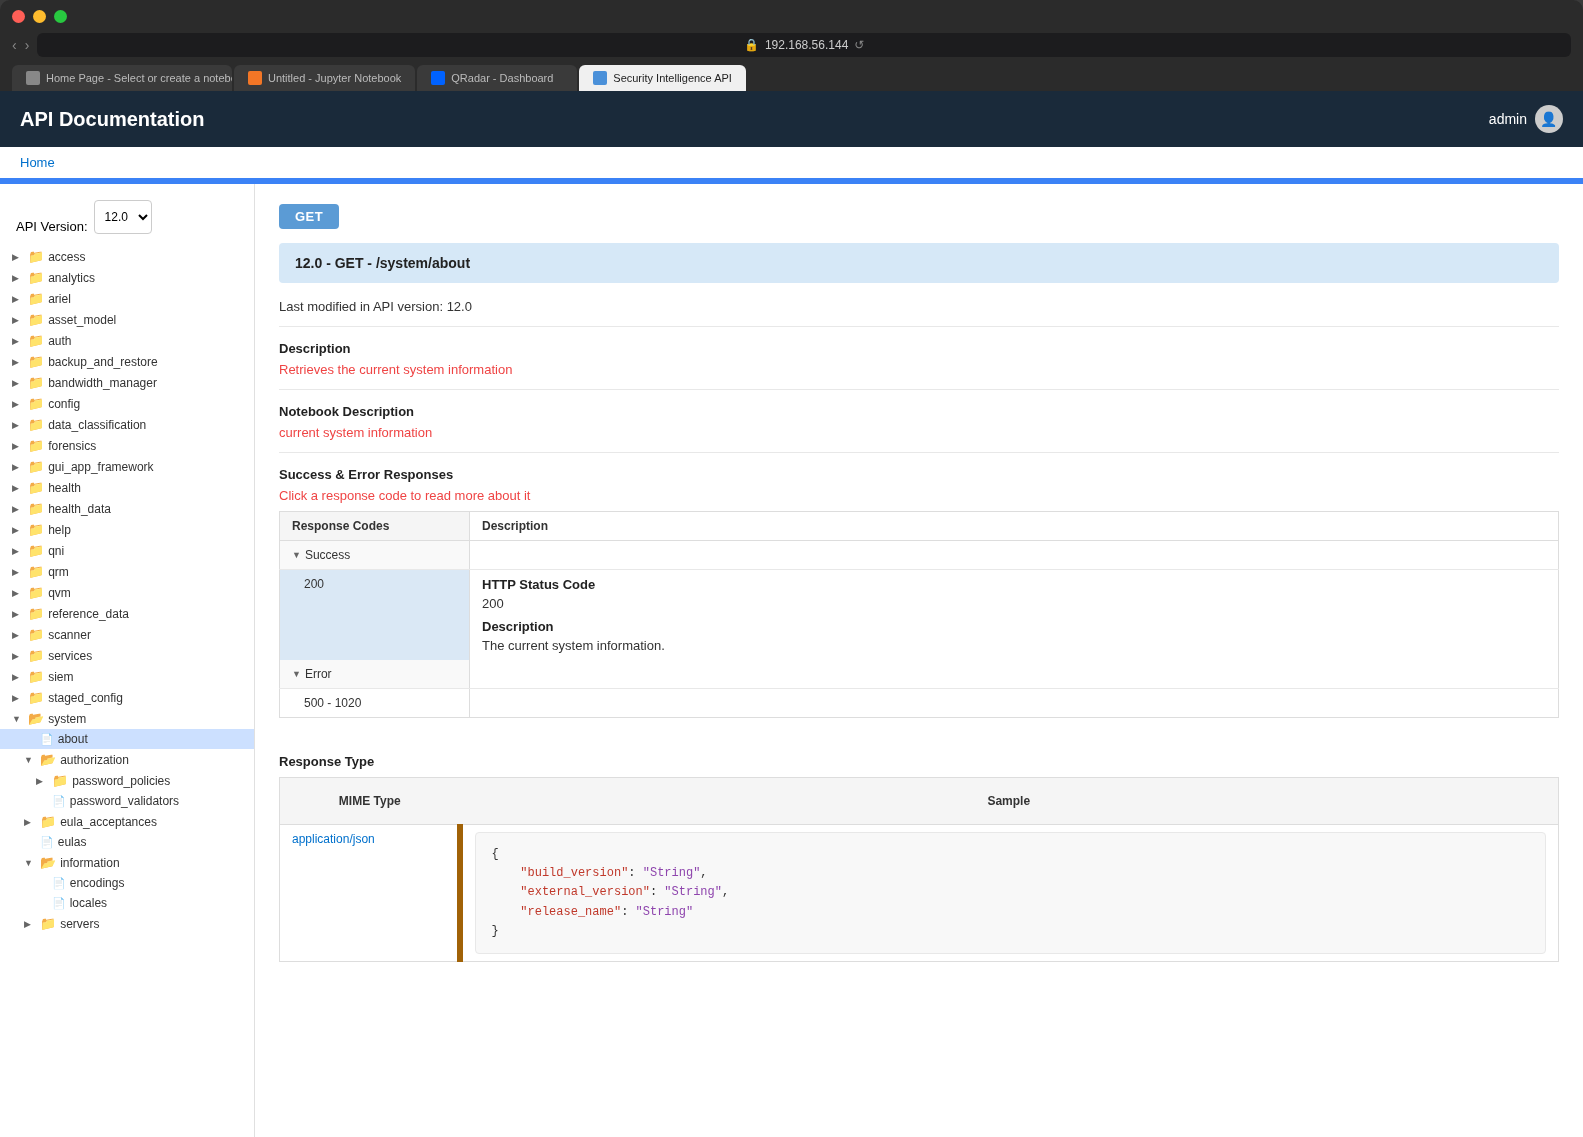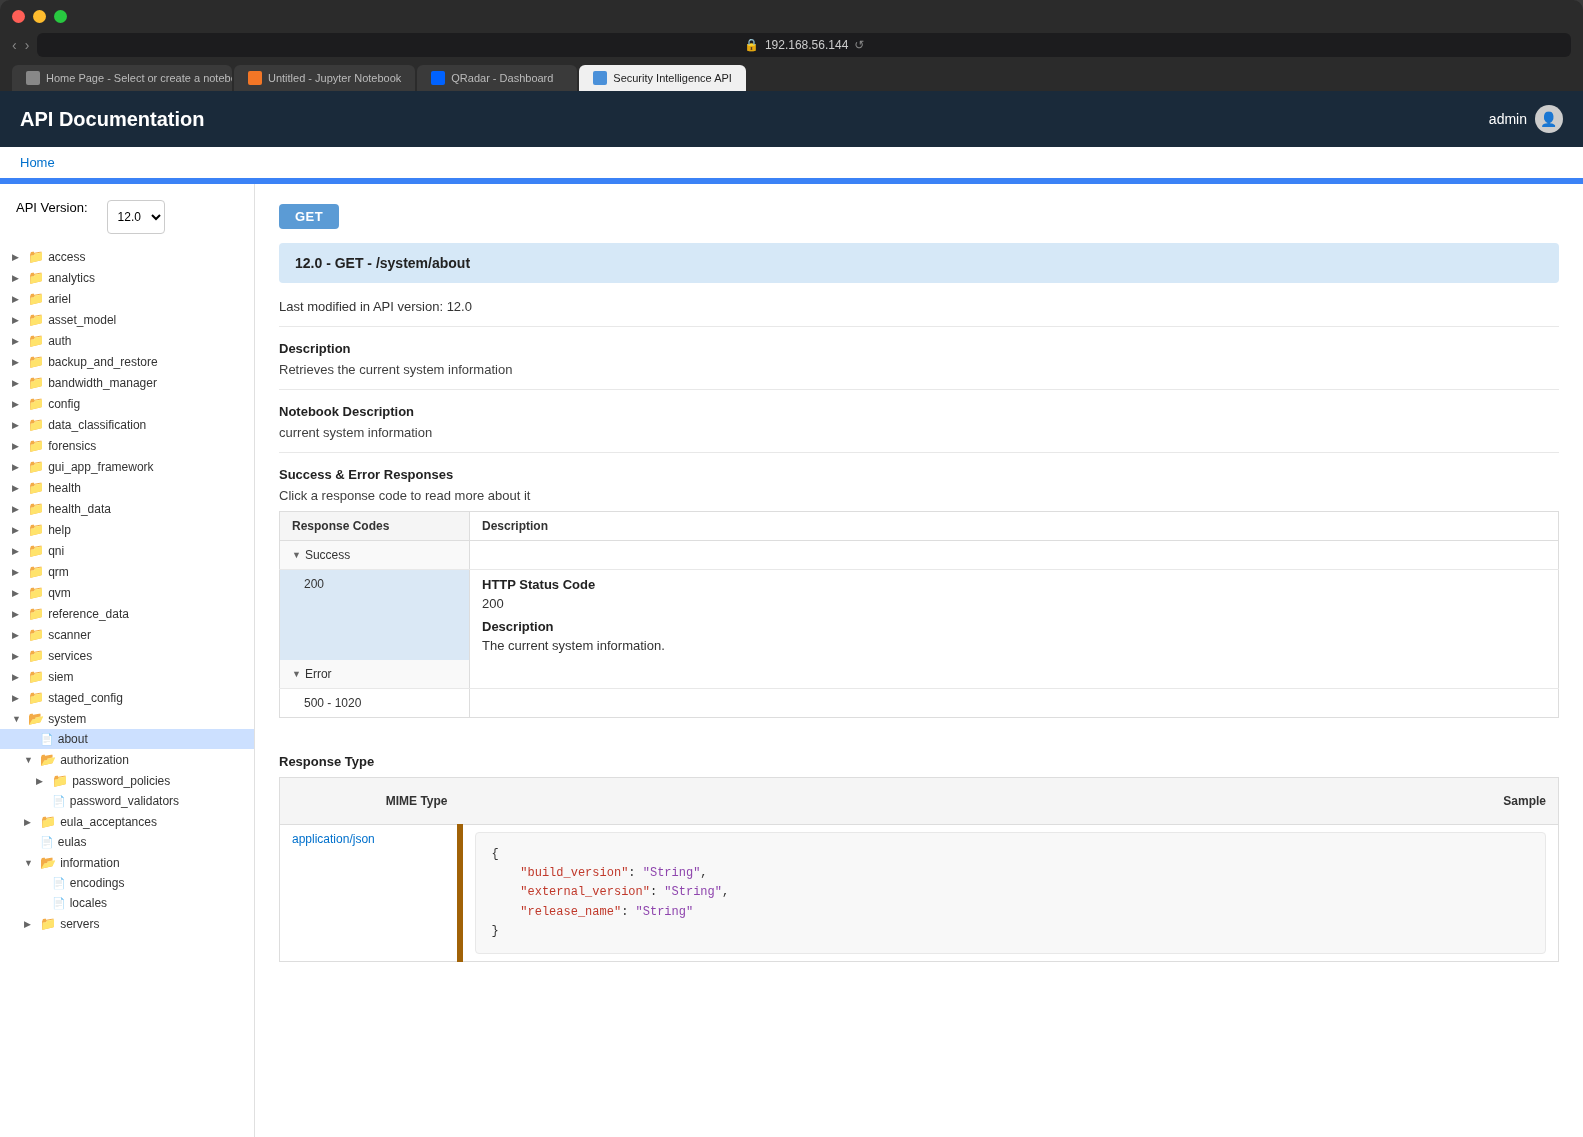--- a/index.html
+++ b/index.html
@@ -59,21 +59,21 @@
     .breadcrumb-link { color: #0070cc; text-decoration: none; font-size: 13px; }
 
     
     .content-layout { display: flex; height: calc(100vh - 160px); min-height: 800px; }
 
     
     .sidebar {
       width: 255px; min-width: 255px; background: #fff; border-right: 1px solid #e0e0e0;
       overflow-y: auto; padding: 12px 0;
     }
-    .api-version-row { display: flex; align-items: flex-start; gap: 19px; padding: 4px 16px 12px; }
+    .api-version-row { display: flex; align-items: flex-end; gap: 6px; padding: 4px 16px 12px; }
     .api-version-select {
       border: 1px solid #ccc; border-radius: 4px; padding: 8px 6px; font-size: 12px; background: #fff;
     }
 
     .tree-item {
       display: flex; align-items: center; gap: 4px; padding: 3px 8px 3px 12px;
       cursor: pointer; color: #333; font-size: 12px; user-select: none;
     }
     .tree-item.active { background: #cce0ff; }
 
@@ -91,21 +91,21 @@
       padding: 5px 16px; border-radius: 4px; display: inline-block; margin-bottom: 14px;
       letter-spacing: 0.5px;
     }
 
     .endpoint-header {
       background: #d6e8f7; padding: 12px 16px; border-radius: 4px; margin-bottom: 16px;
     }
     .endpoint-title { font-size: 14px; font-weight: 600; color: #222; }
 
     .section-label { font-size: 13px; font-weight: 700; color: #222; margin-bottom: 6px; margin-top: 14px; }
-    .section-text { font-size: 13px; color: #404040; margin-bottom: 8px; }
+    .section-text { font-size: 13px; color: #ef4444; margin-bottom: 8px; }
     .last-modified { font-size: 13px; color: #333; margin-bottom: 12px; }
 
     .divider { border: none; border-top: 1px solid #e8e8e8; margin: 12px 0; }
 
     
     .response-table { width: 100%; border-collapse: collapse; border: 1px solid #ddd; margin-top: 8px; }
     .response-table th {
       background: #f5f5f5; text-align: left; padding: 7px 12px; font-size: 12px;
       font-weight: 600; color: #333; border-bottom: 1px solid #ddd;
     }
@@ -125,21 +125,21 @@
 
     .http-status-title { font-weight: 700; font-size: 13px; margin-bottom: 4px; color: #222; }
     .http-status-val { font-size: 13px; color: #333; margin-bottom: 8px; }
     .desc-title { font-weight: 700; font-size: 13px; margin-bottom: 4px; color: #222; }
     .desc-val { font-size: 13px; color: #333; }
 
     
     .response-type-section { margin-top: 36px; }
     .mime-table { width: 100%; border-collapse: collapse; border: 1px solid #ddd; margin-top: 8px; }
     .mime-table th {
-      background: #f5f5f5; text-align: right; padding: 16px 12px; font-size: 12px;
+      background: #f5f5f5; text-align: center; padding: 16px 12px; font-size: 12px;
       font-weight: 600; color: #333; border-bottom: 1px solid #ddd;
     }
     .mime-table td { padding: 7px 12px; font-size: 12px; color: #333; vertical-align: top; border-right: 6px solid #a16207; }
     .mime-table .sample-col { border-right: none; }
 
     .code-sample {
       background: #f8f8f8; border: 1px solid #e8e8e8; border-radius: 4px;
       padding: 12px 16px; font-family: 'Courier New', monospace; font-size: 12px;
       line-height: 1.6; min-height: 100px;
     }

